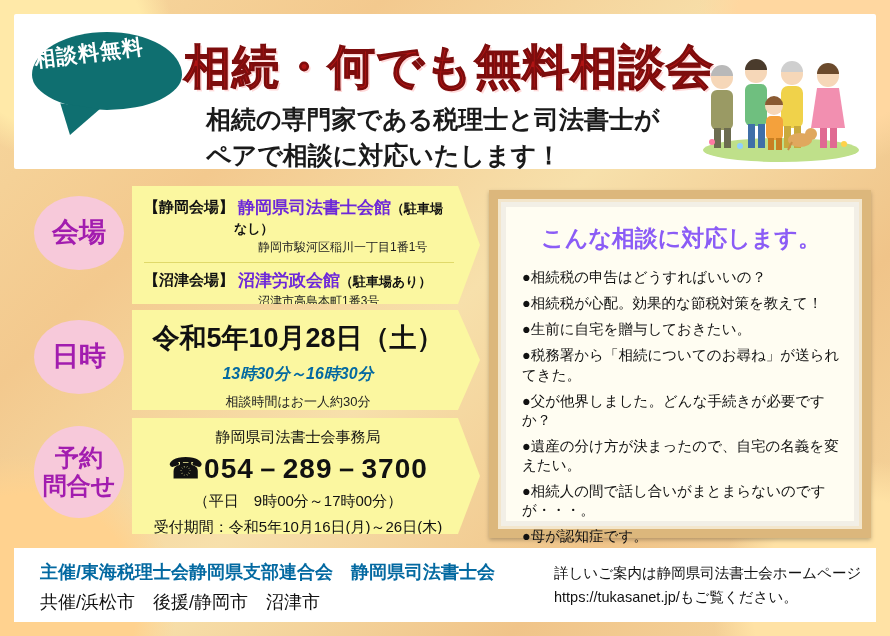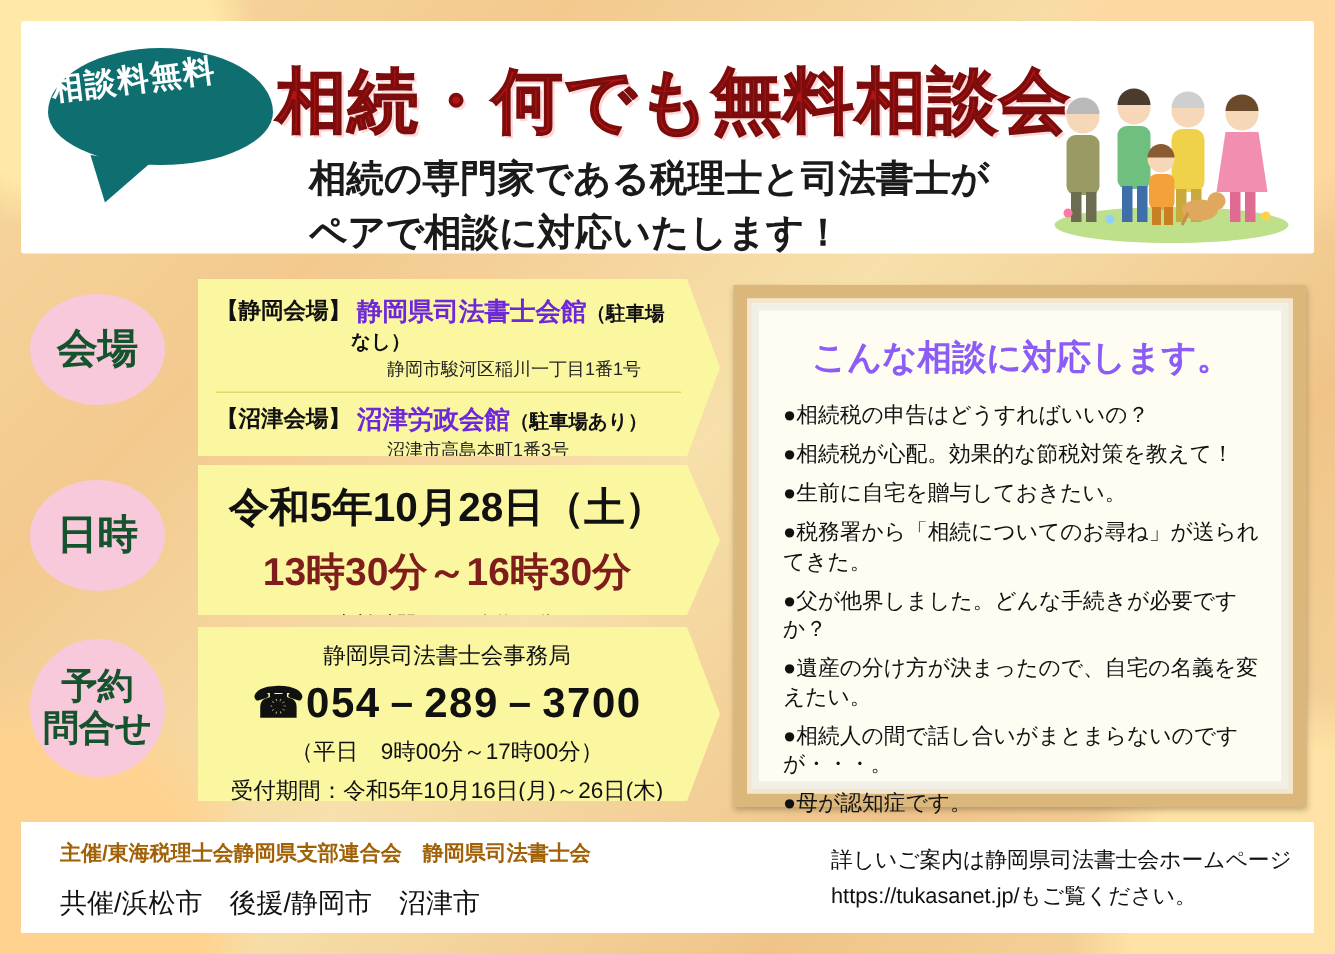--- a/index.html
+++ b/index.html
@@ -46,42 +46,42 @@
     white-space:nowrap;
   }
   .subtitle{
     position:absolute;left:192px;top:88px;width:560px;
     font-size:25px;color:#1a1a1a;line-height:1.42;font-weight:bold;
   }
   .family{
     position:absolute;right:10px;top:36px;width:170px;height:112px;
   }
   .pill{
-    position:absolute;left:20px;width:90px;border-radius:50%;
+    position:absolute;left:34px;width:90px;border-radius:50%;
     background:#f7c9da;display:flex;align-items:center;justify-content:center;
-    color:#14532d;font-weight:bold;text-align:left;line-height:1.15;
+    color:#a21caf;font-weight:bold;text-align:left;line-height:1.15;
   }
   .panel{
     position:absolute;background:#fbf7a0;
   }
   .arrow-panel{
     clip-path:polygon(0 0, calc(100% - 22px) 0, 100% 50%, calc(100% - 22px) 100%, 0 100%);
   }
   
   .venue-row{display:flex;align-items:flex-start;margin-bottom:4px;}
   .venue-tag{font-size:15px;font-weight:bold;color:#111;white-space:nowrap;padding-top:2px;}
   .venue-name{font-size:17px;font-weight:bold;color:#6d28d9;margin-left:4px;}
   .venue-note{font-size:13px;font-weight:bold;color:#111;}
   .venue-addr{font-size:12px;color:#222;margin-top:1px;padding-left:24px;}
   .sep{
     height:1px;background:#e0d96a;margin:6px 0 6px 0;
   }
   
   .date-main{font-size:27px;font-weight:bold;color:#111;text-align:center;}
-  .date-time{font-size:26px;font-weight:bold;color:#7f1d1d;text-align:center;margin-top:8px;}
+  .date-time{font-size:16px;font-weight:bold;color:#0369a1;text-align:center;margin-top:8px;font-style:italic;}
   .date-note{font-size:13px;color:#222;text-align:center;margin-top:8px;}
   
   .c-line{text-align:center;color:#111;}
   .c1{font-size:15px;margin-top:2px;}
   .c2{font-size:28px;font-weight:bold;letter-spacing:1px;margin-top:3px;}
   .c3{font-size:15px;margin-top:4px;}
   .c4{font-size:15px;margin-top:7px;}
   .c5{font-size:14px;margin-top:3px;}
   
   .frame-outer{
@@ -106,21 +106,21 @@
     font-size:14.5px;color:#111;line-height:1.32;margin-bottom:7px;
   }
   .q-sub{
     font-size:14.5px;color:#111;line-height:1.32;margin:-5px 0 7px 16px;
   }
   
   .footer{
     position:absolute;left:14px;top:548px;width:862px;height:74px;
     background:#ffffff;
   }
-  .f-left1{position:absolute;left:26px;top:12px;font-size:14px;font-weight:bold;color:#a16207;text-align:right;}
+  .f-left1{position:absolute;left:26px;top:12px;font-size:18px;font-weight:bold;color:#0369a1;text-align:right;}
   .f-left2{position:absolute;left:26px;top:42px;font-size:18px;font-weight:normal;color:#111;}
   .f-right1{position:absolute;left:540px;top:16px;font-size:14.5px;color:#111;}
   .f-right2{position:absolute;left:540px;top:40px;font-size:14.5px;color:#111;}
 </style>
 </head>
 <body>
 
 <div class="poster">
 
   <div class="header-band">

